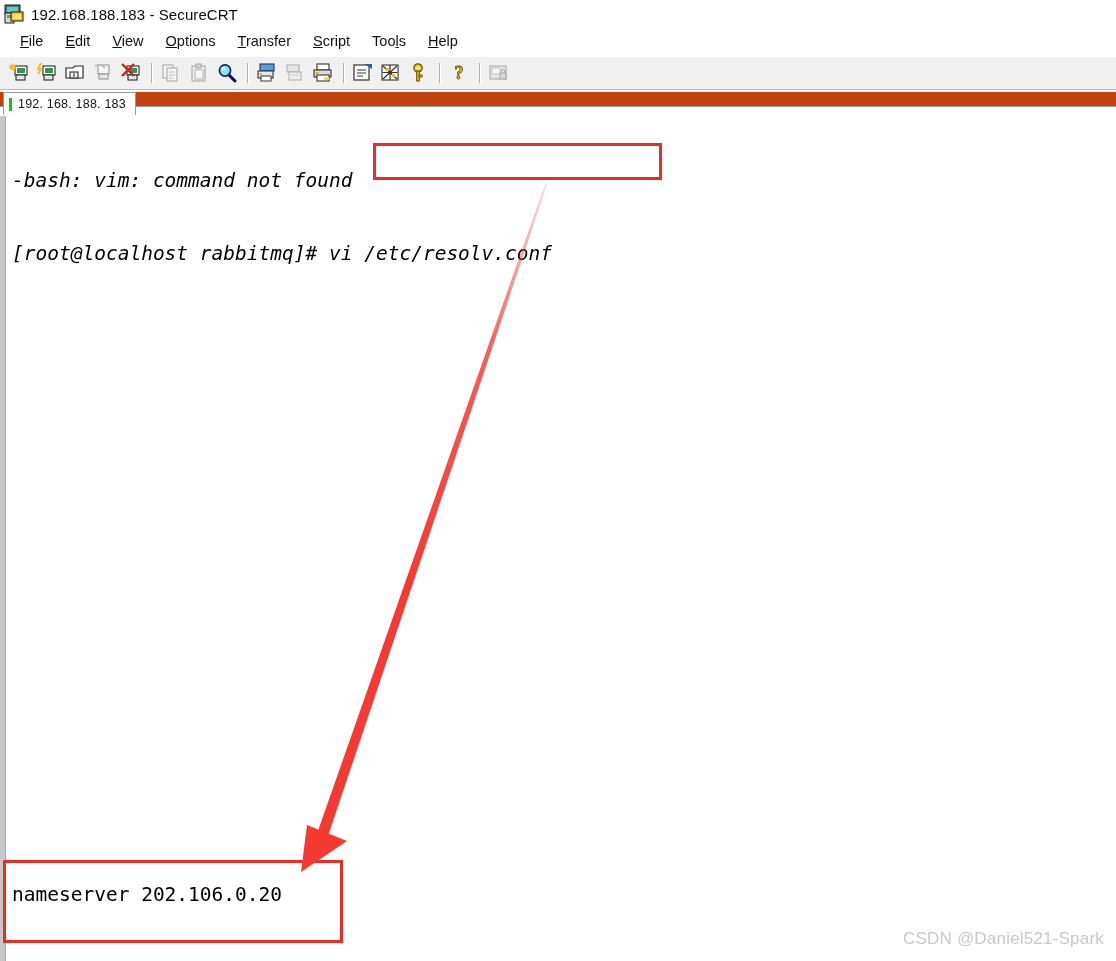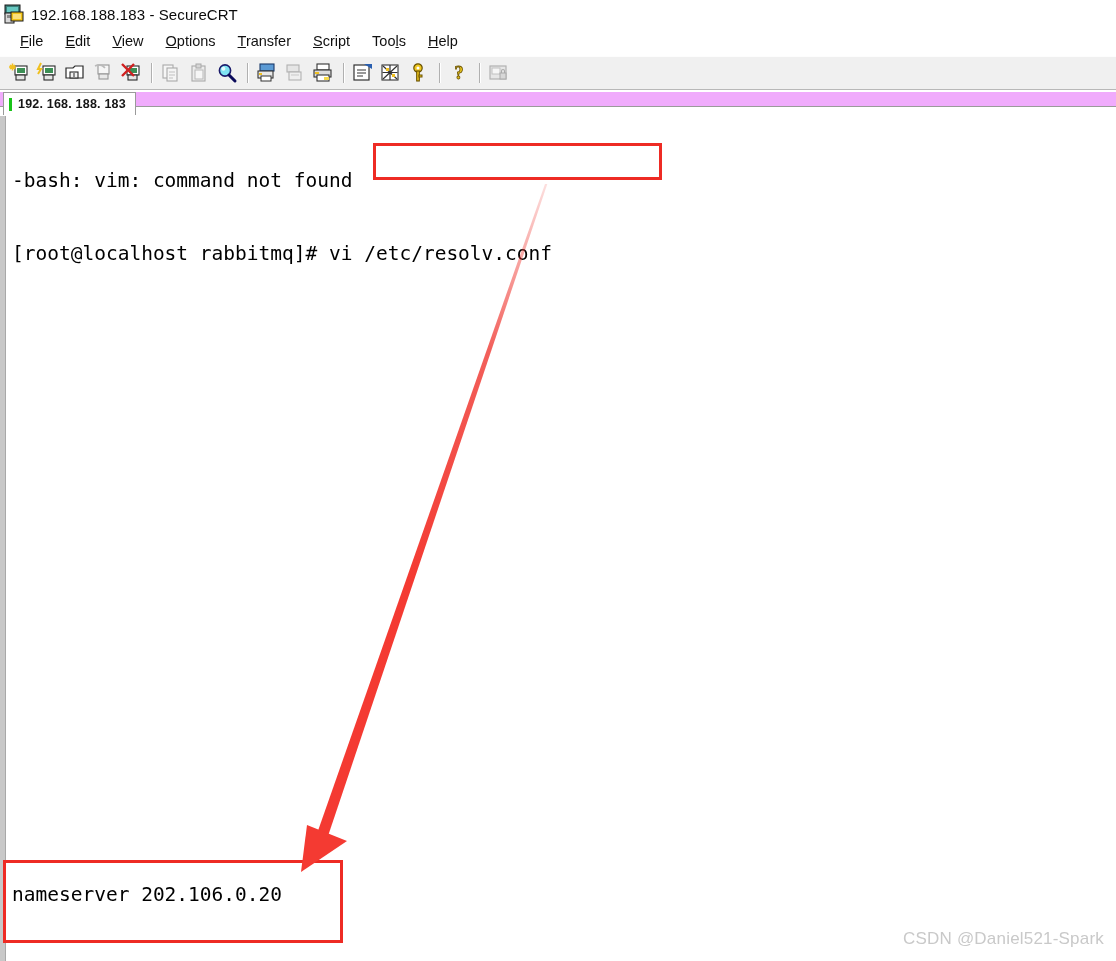--- a/index.html
+++ b/index.html
@@ -55,24 +55,23 @@
   .tb-sep{
     width:1px;height:20px;background:#b0b0b0;
     margin:0 6px 0 5px;flex:none;
     box-shadow:1px 0 0 #ffffff;
   }
   .tb-btn svg{display:block;}
   .tb-btn.disabled{opacity:.45;filter:grayscale(1);}
   
   #tabstrip{
     position:absolute;left:0;top:92px;width:1116px;height:15px;
-    background:#f0abfc;
+    background:#c2410c;
     border-bottom:1px solid #9a9a9a;
     box-sizing:border-box;
-    font-weight:bold;
   }
   #tab-active{
     position:absolute;left:3px;top:0px;height:23px;
     background:#ffffff;
     border:1px solid #9a9a9a;border-bottom:none;
     display:flex;align-items:center;
     padding:0 9px 0 5px;box-sizing:border-box;
   }
   #tab-indicator{
     width:3px;height:13px;background:#19c419;margin-right:6px;flex:none;
@@ -94,21 +93,21 @@
   #term-screen{
     position:absolute;left:6px;top:0;right:0;bottom:0;
     font-family:"DejaVu Sans Mono","Liberation Mono",monospace;
     font-size:19.5px;
     line-height:24.2px;
     color:#000000;
     white-space:pre;
     letter-spacing:0px;
   }
   .term-line{height:24.2px;}
-  #term-top{position:absolute;left:6px;top:5px;}
+  #term-top{position:absolute;left:6px;top:5px;font-style:italic;}
   #term-bottom{position:absolute;left:6px;top:719px;}
   
   #anno-layer{
     position:absolute;left:0;top:0;width:1116px;height:961px;
     pointer-events:none;
   }
   .redbox{
     position:absolute;border:3px solid #ee2b24;background:transparent;
     box-sizing:border-box;
   }

